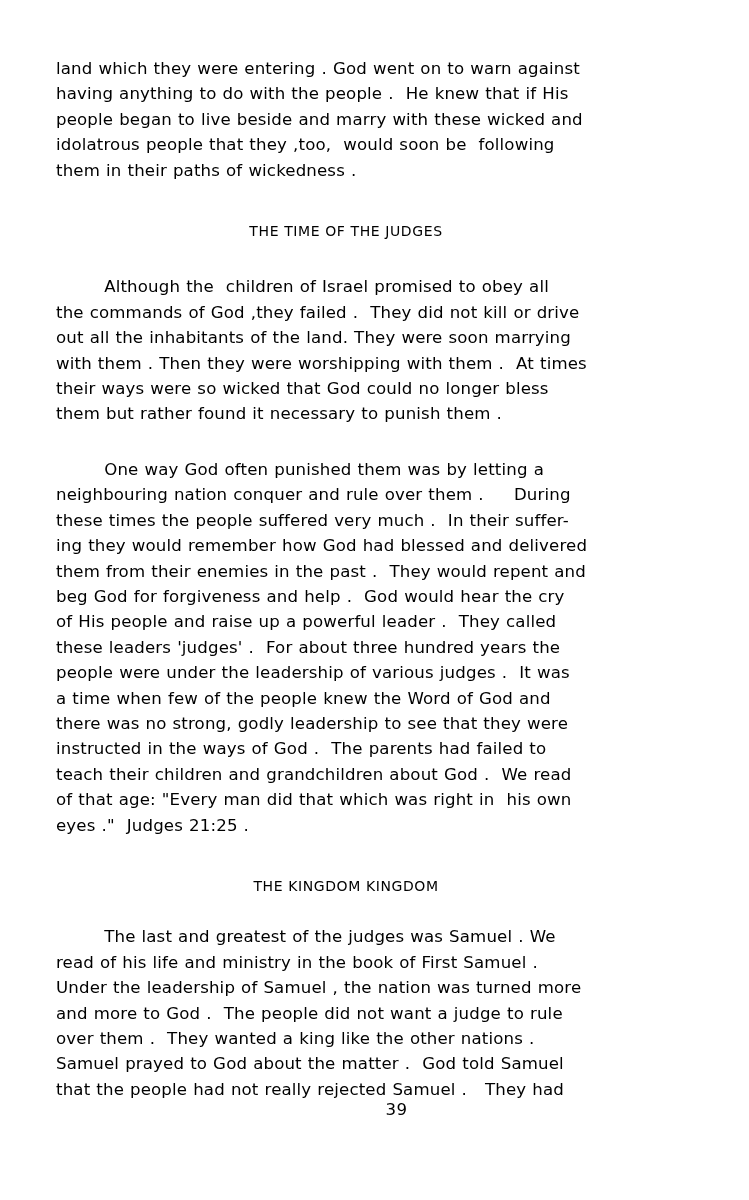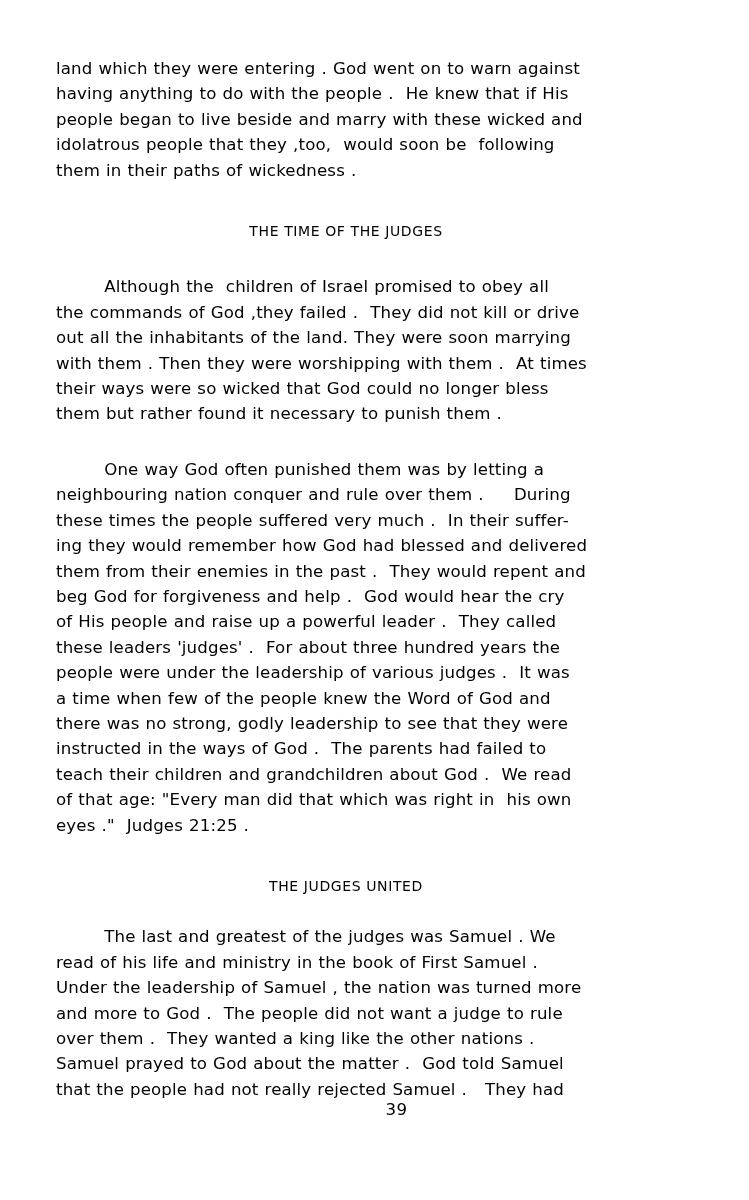--- a/index.html
+++ b/index.html
@@ -92,21 +92,21 @@
 people were under the leadership of various judges .  It was
 a time when few of the people knew the Word of God and
 there was no strong, godly leadership to see that they were
 instructed in the ways of God .  The parents had failed to
 teach their children and grandchildren about God .  We read
 of that age: "Every man did that which was right in  his own
 eyes ."  Judges 21:25 .</p>
 
   <div class="gap-lg"></div>
 
-  <h2 class="heading">THE JUDGES UNITED</h2>
+  <h2 class="heading">THE KINGDOM KINGDOM</h2>
 
   <div class="gap-sm"></div>
 
   <p class="para">        The last and greatest of the judges was Samuel . We
 read of his life and ministry in the book of First Samuel .
 Under the leadership of Samuel , the nation was turned more
 and more to God .  The people did not want a judge to rule
 over them .  They wanted a king like the other nations .
 Samuel prayed to God about the matter .  God told Samuel
 that the people had not really rejected Samuel .   They had</p>

